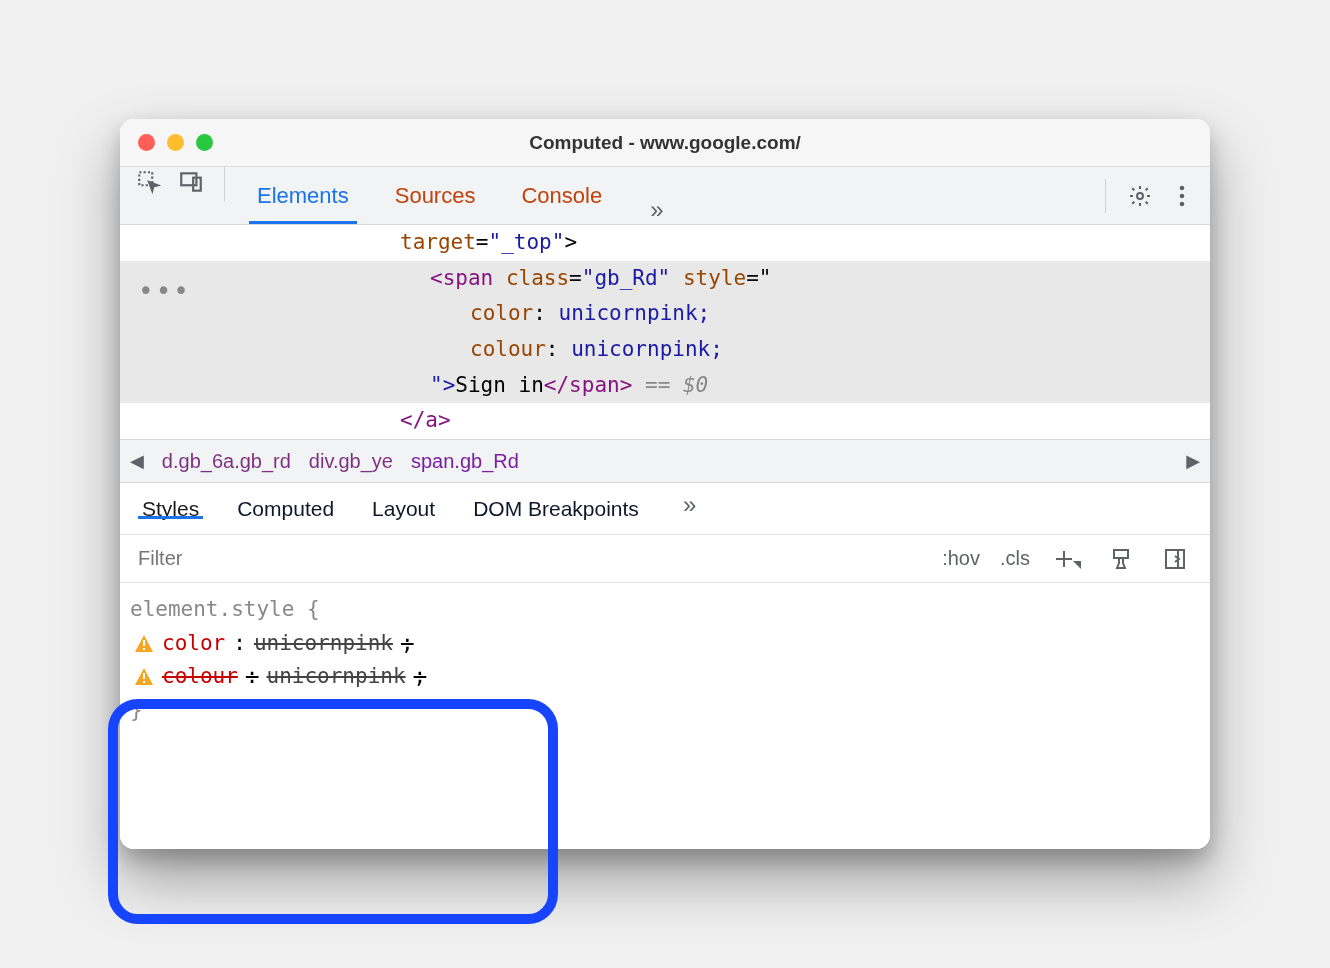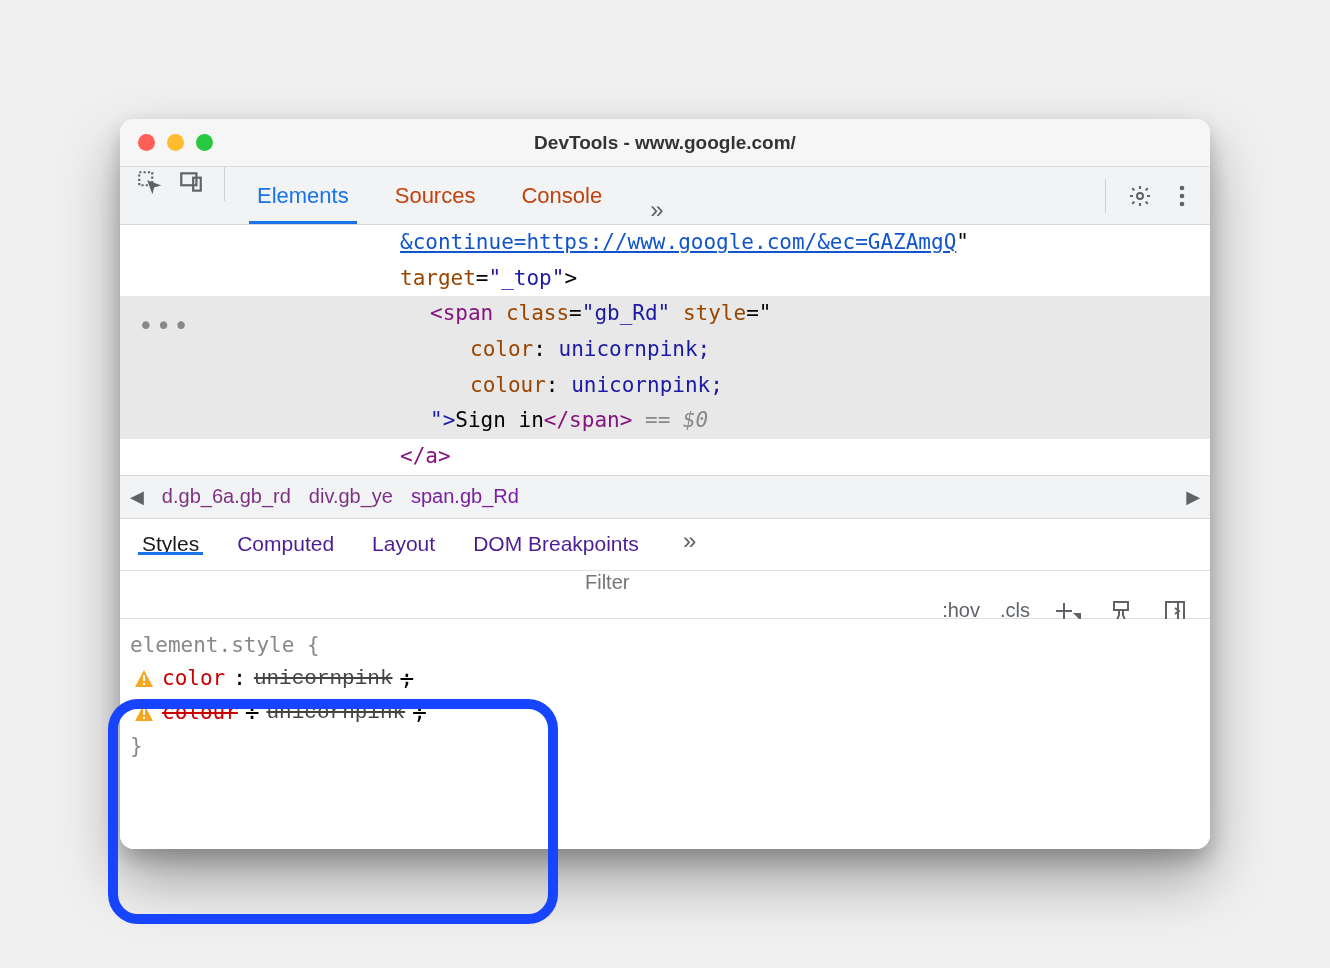--- a/index.html
+++ b/index.html
@@ -139,21 +139,21 @@
   .subtabs {
     height: 52px;
     display: flex;
     align-items: flex-end;
     gap: 30px;
     padding: 15px 18px;
     border-bottom: 1px solid #e0e0e0;
   }
   .subtab {
     font-size: 21px;
-    color: #4c1d95;
+    color: #0f172a;
     height: 100%;
     display: flex;
     align-items: center;
     cursor: pointer;
     position: relative;
     padding: 0 4px;
   }
   .subtab.active { color: #1a1a1a; font-weight: 500; }
   .subtab.active::after {
     content: "";
@@ -164,21 +164,20 @@
   }
 
   .filterbar {
     height: 48px;
     background: #fff;
     display: flex;
     align-items: center;
     padding: 0 18px;
     border-bottom: 1px solid #e0e0e0;
     gap: 0;
-    flex-direction: column;
   }
   .filter-input {
     border: none;
     outline: none;
     font-size: 20px;
     color: #5f6368;
     background: transparent;
     width: 160px;
   }
   .filter-right { margin-left: auto; display: flex; align-items: center; gap: 20px; color: #5f6368; }
@@ -192,21 +191,21 @@
     line-height: 1.6;
     padding: 10px 10px 14px 10px;
     background: #fff;
     border-radius: 0 0 14px 14px;
     position: relative;
   }
   .selector { color: #888; }
   .prop-row { display: flex; align-items: center; gap: 8px; padding-left: 4px; }
   .warn { width: 20px; height: 20px; }
   .prop-name { color: #c80000; }
-  .prop-val { color: #444; font-family: Liberation Mono, monospace; }
+  .prop-val { color: #444; }
   .strike { text-decoration: line-through; text-decoration-thickness: 2px; }
 
   .annot-box {
     position: absolute;
     left: -12px;
     top: 580px;
     width: 450px;
     height: 225px;
     border: 10px solid #1744ff;
     border-radius: 30px;
@@ -217,21 +216,21 @@
 <body>
 
 <div class="window">
 
   <div class="titlebar">
     <div class="traffic">
       <div class="dot red"></div>
       <div class="dot yellow"></div>
       <div class="dot green"></div>
     </div>
-    <div class="title">DevTools - www.google.com/</div>
+    <div class="title">Computed - www.google.com/</div>
   </div>
 
   <div class="toolbar">
     <div class="tool-icon">
       <svg width="26" height="26" viewBox="0 0 24 24" fill="none" stroke="currentColor" stroke-width="2">
         <rect x="3" y="3" width="12" height="12" stroke-dasharray="2 2"></rect>
         <path d="M12 12 L20 15 L16 16 L15 20 Z" fill="currentColor"></path>
       </svg>
     </div>
     <div class="tool-icon">
@@ -259,23 +258,20 @@
         <svg width="6" height="22" viewBox="0 0 6 22" fill="currentColor">
           <circle cx="3" cy="3" r="2.3"></circle>
             <circle cx="3" cy="11" r="2.3"></circle>
             <circle cx="3" cy="19" r="2.3"></circle>
         </svg>
       </div>
     </div>
   </div>
 
   <div class="dom-panel">
-    <div class="dom-line">
-      <span class="url-link">&amp;continue=https://www.google.com/&amp;ec=GAZAmgQ</span><span>"</span>
-    </div>
     <div class="dom-line">
       <span class="attr-name">target</span><span>=</span><span class="attr-val">"_top"</span><span>&gt;</span>
     </div>
     <div class="dom-group-sel" data-dots="•••">
       <div class="dom-line l-inset">
         <span class="tagname">&lt;span</span>
         <span class="attr-name">class</span><span>=</span><span class="attr-val">"gb_Rd"</span>
         <span class="attr-name">style</span><span>="</span>
       </div>
       <div class="dom-line l-indent">

